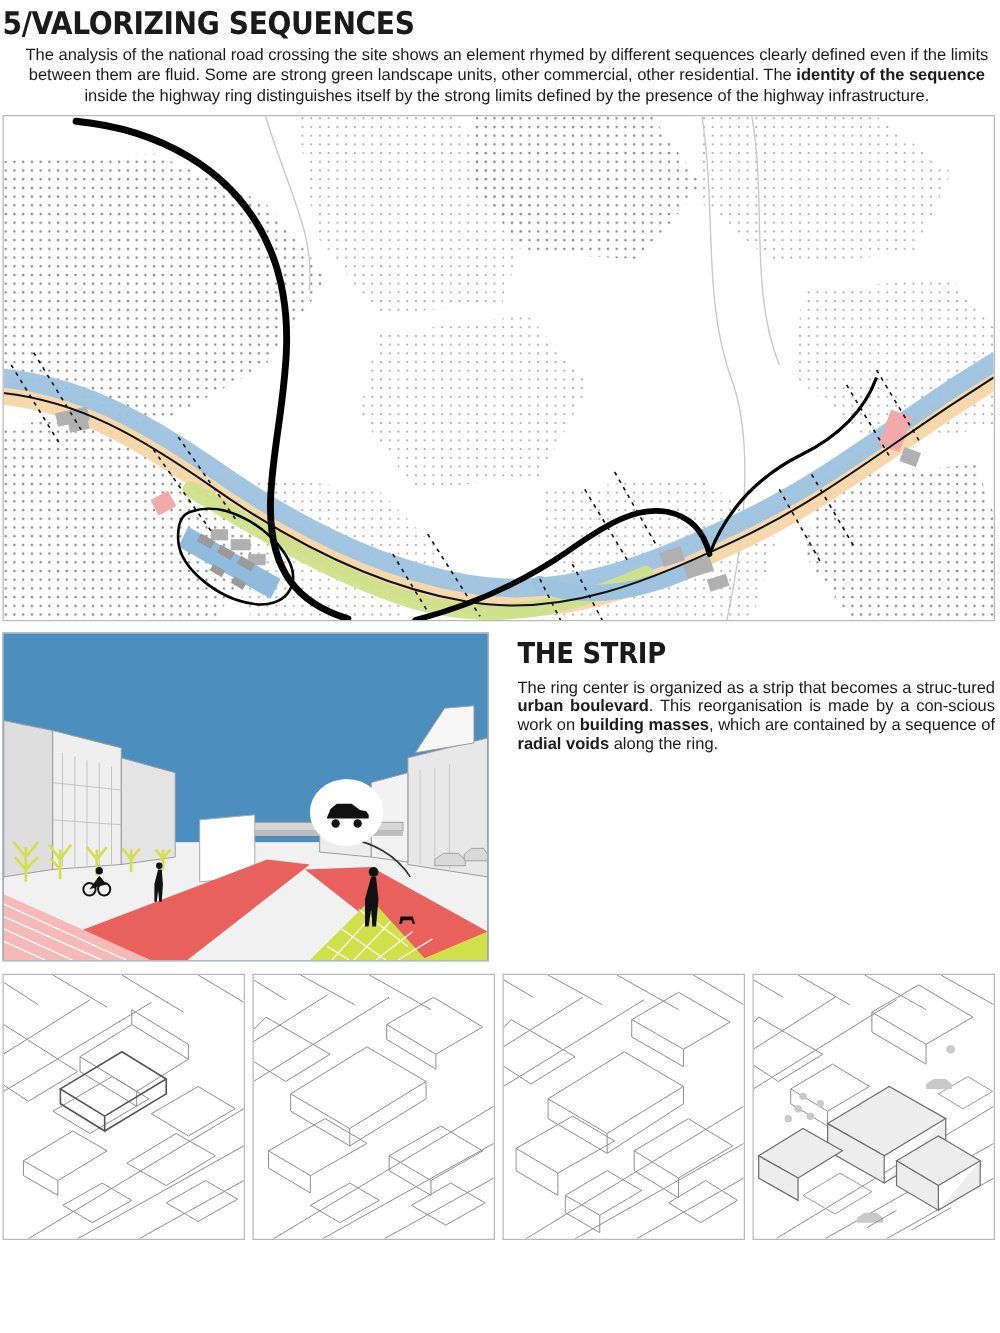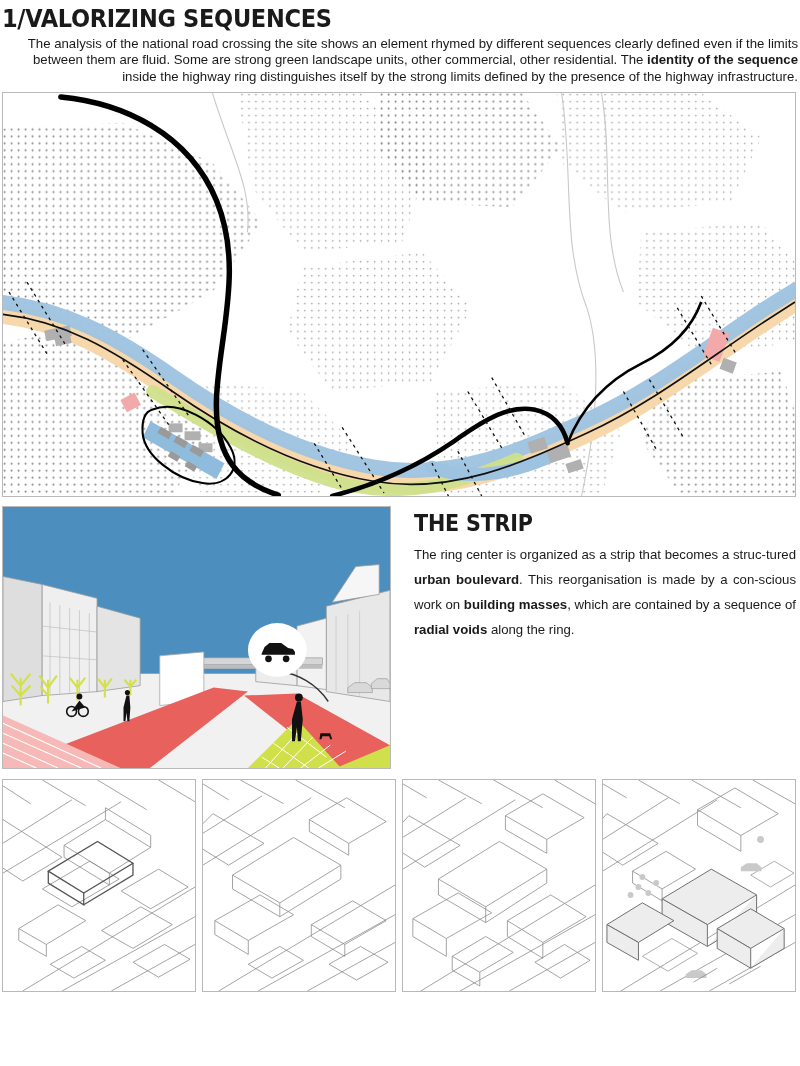--- a/index.html
+++ b/index.html
@@ -19,21 +19,21 @@
     font-weight: bold;
     letter-spacing: -0.3px;
     margin: 4px 0 3px 2px;
     font-family: "DejaVu Sans", sans-serif;
     font-stretch: condensed;
   }
   .intro {
     font-size: 13.2px;
     line-height: 16.4px;
     margin: 0 2px 0 13px;
-    text-align: right;
+    text-align: center;
   }
   .intro p { margin: 0 0 0 0; }
   .intro b { font-weight: bold; }
 
   
   .plan-wrap {
     margin: 7px 2px 0 2px;
     width: 794px;
     height: 405px;
     border: 1px solid #b9b9b9;
@@ -65,21 +65,21 @@
   .strip-title {
     font-size: 23px;
     font-weight: bold;
     font-family: "DejaVu Sans", sans-serif;
     font-stretch: condensed;
     letter-spacing: -0.2px;
     margin: 0 0 6px 0;
   }
   .strip-body {
     font-size: 13.2px;
-    line-height: 25px;
+    line-height: 15px;
     text-align: justify;
   }
   .strip-body p { margin: 0; }
   .strip-body b { font-weight: bold; }
 
   
   .axos {
     margin: 10px 2px 0 2px;
     width: 794px;
     height: 213px;
@@ -94,21 +94,21 @@
     overflow: hidden;
     background: #fff;
   }
   .axo svg { position: absolute; inset: 0; width: 100%; height: 100%; }
 </style>
 </head>
 <body>
 
 <div class="page">
 
-  <h1 class="section-title">1/VALORIZING SEQUENCES</h1>
+  <h1 class="section-title">5/VALORIZING SEQUENCES</h1>
 
   <div class="intro">
     <p><span>The analysis of the national road crossing the site shows an element rhymed by different sequences clearly defined even if the limits between them are fluid. Some are strong green landscape units, other commercial, other residential. The </span><b>identity of the sequence</b><span> inside the highway ring distinguishes itself by the strong limits defined by the presence of the highway infrastructure.</span></p>
   </div>
 
   <div class="plan-wrap">
     <svg class="plan-svg" viewBox="0 0 794 405" preserveAspectRatio="none">
       <defs>
         <pattern id="dots" width="7" height="7" patternUnits="userSpaceOnUse">
           <circle cx="1.6" cy="1.6" r="1.05" fill="#8d8d8d"></circle>

